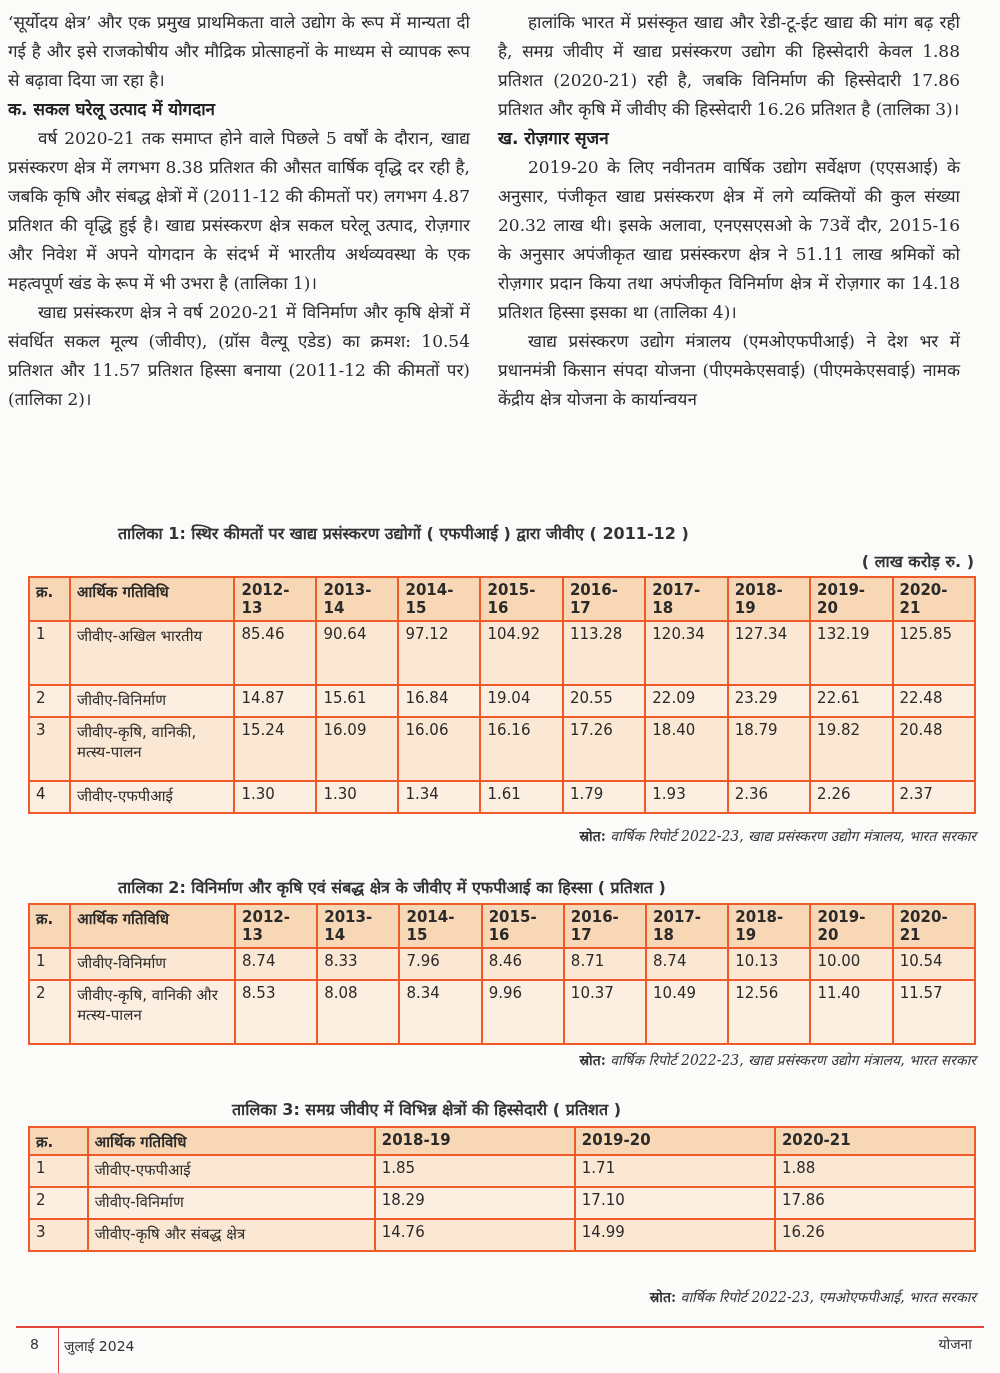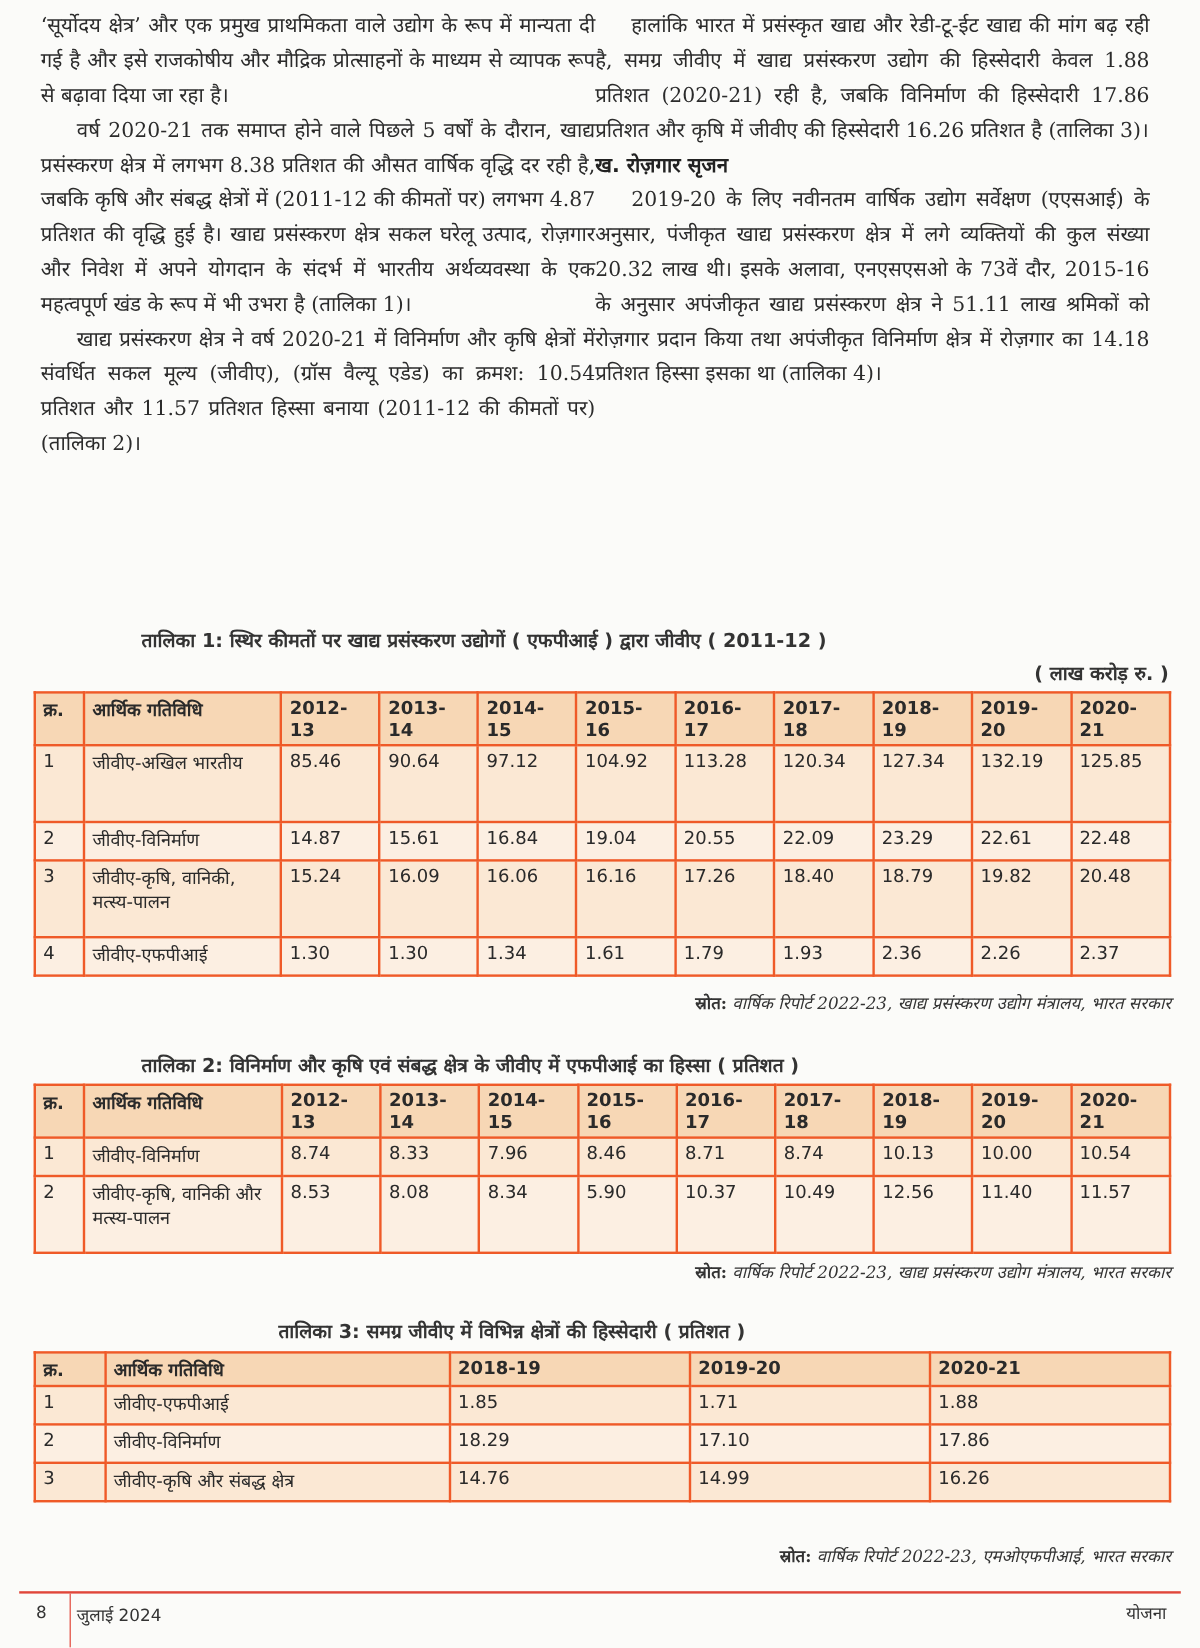--- a/index.html
+++ b/index.html
@@ -2,21 +2,21 @@
 <html><head>
 <meta charset="utf-8">
 <style>
   html, body { margin: 0; padding: 0; }
   body {
     width: 1000px; height: 1373px; position: relative; overflow: hidden;
     background: #fbfbf9;
     font-family: "DejaVu Serif", serif;
     color: #2b2b2b;
   }
-  .columns { position: absolute; left: 34px; top: 8px; width: 952px; display: flex; }
+  .columns { position: absolute; left: 8px; top: 8px; width: 952px; display: flex; justify-content: space-between; }
   .col { width: 462px; font-size: 17px; line-height: 29px; text-align: justify; }
   .col p { margin: 0; text-indent: 0; }
   .col p.indent { text-indent: 30px; }
   .green-head { color: #19a43a; font-weight: bold; font-family: "DejaVu Sans", sans-serif; font-size: 17px; line-height: 29px; }
   .sub-head { font-weight: bold; font-family: "DejaVu Sans", sans-serif; font-size: 17px; line-height: 29px; color: #222; }
 
   .tbl-title { position: absolute; font-family: "DejaVu Sans", sans-serif; font-size: 16px; font-weight: bold; color: #333; white-space: nowrap; }
   .tbl-unit { position: absolute; font-family: "DejaVu Sans", sans-serif; font-size: 16px; font-weight: bold; color: #333; margin-left: 48px; }
   table.data {
     position: absolute; border-collapse: collapse;
@@ -37,27 +37,29 @@
   .footer-page { position: absolute; left: 30px; top: 1336px; font-family: "DejaVu Sans", sans-serif; font-size: 14px; color: #333; }
   .footer-date { position: absolute; left: 64px; top: 1336px; font-family: "DejaVu Sans", sans-serif; font-size: 14px; color: #333; }
   .footer-brand { position: absolute; right: 28px; top: 1334px; font-family: "DejaVu Sans", sans-serif; font-size: 14px; color: #333; }
 </style>
 </head>
 <body>
 
 <div class="columns">
   <div class="col">
     <p>‘सूर्योदय क्षेत्र’ और एक प्रमुख प्राथमिकता वाले उद्योग के रूप में मान्यता दी गई है और इसे राजकोषीय और मौद्रिक प्रोत्साहनों के माध्यम से व्यापक रूप से बढ़ावा दिया जा रहा है।</p>
+    <div class="sub-head">क. सकल घरेलू उत्पाद में योगदान</div>
     <p class="indent">वर्ष 2020-21 तक समाप्त होने वाले पिछले 5 वर्षों के दौरान, खाद्य प्रसंस्करण क्षेत्र में लगभग 8.38 प्रतिशत की औसत वार्षिक वृद्धि दर रही है, जबकि कृषि और संबद्ध क्षेत्रों में (2011-12 की कीमतों पर) लगभग 4.87 प्रतिशत की वृद्धि हुई है। खाद्य प्रसंस्करण क्षेत्र सकल घरेलू उत्पाद, रोज़गार और निवेश में अपने योगदान के संदर्भ में भारतीय अर्थव्यवस्था के एक महत्वपूर्ण खंड के रूप में भी उभरा है (तालिका 1)।</p>
     <p class="indent">खाद्य प्रसंस्करण क्षेत्र ने वर्ष 2020-21 में विनिर्माण और कृषि क्षेत्रों में संवर्धित सकल मूल्य (जीवीए), (ग्रॉस वैल्यू एडेड) का क्रमश: 10.54 प्रतिशत और 11.57 प्रतिशत हिस्सा बनाया (2011-12 की कीमतों पर) (तालिका 2)।</p>
   </div>
   <div class="col">
     <p class="indent">हालांकि भारत में प्रसंस्कृत खाद्य और रेडी-टू-ईट खाद्य की मांग बढ़ रही है, समग्र जीवीए में खाद्य प्रसंस्करण उद्योग की हिस्सेदारी केवल 1.88 प्रतिशत (2020-21) रही है, जबकि विनिर्माण की हिस्सेदारी 17.86 प्रतिशत और कृषि में जीवीए की हिस्सेदारी 16.26 प्रतिशत है (तालिका 3)।</p>
     <div class="sub-head">ख. रोज़गार सृजन</div>
     <p class="indent">2019-20 के लिए नवीनतम वार्षिक उद्योग सर्वेक्षण (एएसआई) के अनुसार, पंजीकृत खाद्य प्रसंस्करण क्षेत्र में लगे व्यक्तियों की कुल संख्या 20.32 लाख थी। इसके अलावा, एनएसएसओ के 73वें दौर, 2015-16 के अनुसार अपंजीकृत खाद्य प्रसंस्करण क्षेत्र ने 51.11 लाख श्रमिकों को रोज़गार प्रदान किया तथा अपंजीकृत विनिर्माण क्षेत्र में रोज़गार का 14.18 प्रतिशत हिस्सा इसका था (तालिका 4)।</p>
+    <p class="indent">खाद्य प्रसंस्करण उद्योग मंत्रालय (एमओएफपीआई) ने देश भर में प्रधानमंत्री किसान संपदा योजना (पीएमकेएसवाई) (पीएमकेएसवाई) नामक केंद्रीय क्षेत्र योजना के कार्यान्वयन</p>
   </div>
 </div>
 
 <div class="tbl-title" style="left:118px; top:522px;">तालिका 1: स्थिर कीमतों पर खाद्य प्रसंस्करण उद्योगों ( एफपीआई ) द्वारा जीवीए ( 2011-12 )</div>
 <div class="tbl-unit" style="right:26px; top:550px;">( लाख करोड़ रु. )</div>
 <table class="data" id="t1" style="left:28px; top:576px; width:948px;">
   <thead>
       <tr>
         <th style="width: 28px;">क्र.</th>
         <th style="width: 160px;">आर्थिक गतिविधि</th>
@@ -162,21 +164,21 @@
         <td>10.13</td>
         <td>10.00</td>
         <td>10.54</td>
       </tr>
       <tr style="height: 64px;">
         <td>2</td>
         <td>जीवीए-कृषि, वानिकी और मत्स्य-पालन</td>
         <td>8.53</td>
         <td>8.08</td>
         <td>8.34</td>
-        <td>5.90</td>
+        <td>9.96</td>
         <td>10.37</td>
         <td>10.49</td>
         <td>12.56</td>
         <td>11.40</td>
         <td>11.57</td>
       </tr>
     </tbody>
 </table>
 <div class="src" style="right:24px; top:1050px;">
   <b>स्रोत:</b>

